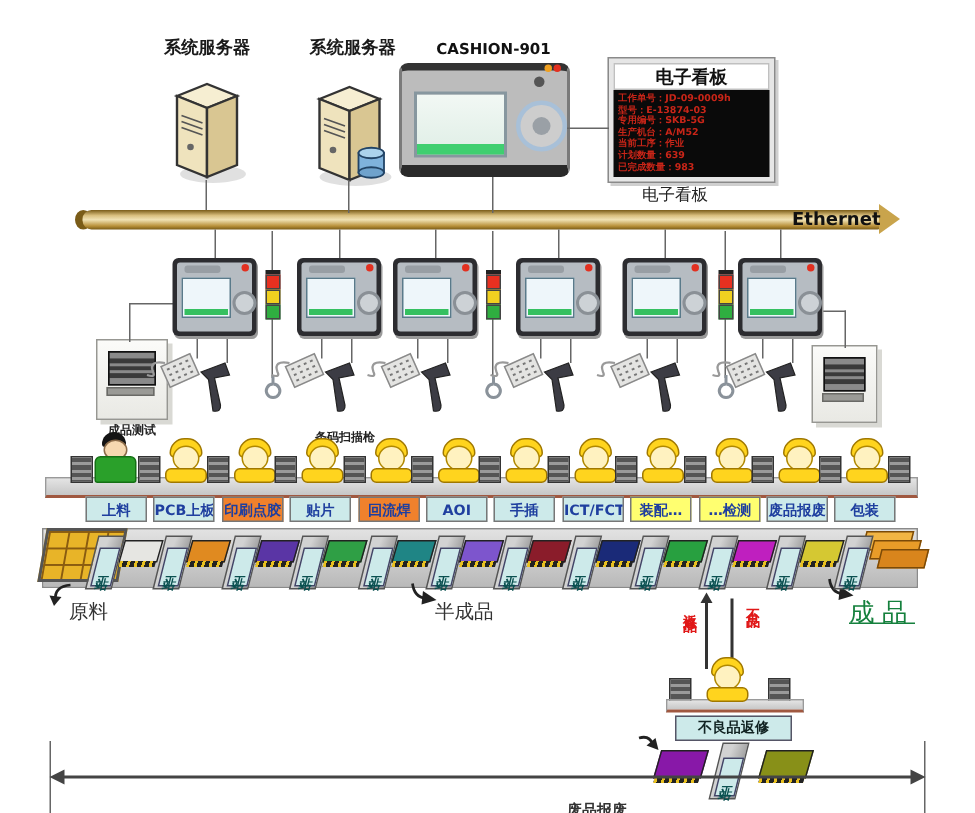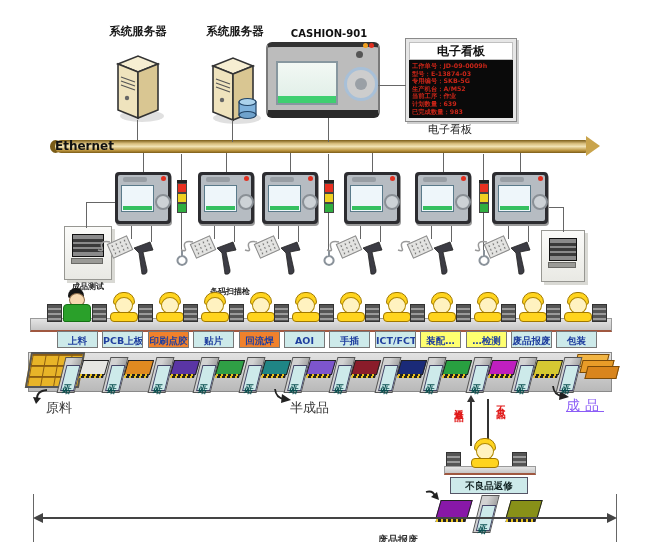--- a/index.html
+++ b/index.html
@@ -21,21 +21,21 @@
   .kanban-body{background:#0a0a0a;height:54px;padding:2px 3px;overflow:hidden;}
   .kanban-line{color:#c92518;font-size:6.3px;line-height:7.6px;white-space:nowrap;font-weight:bold;}
   .kanban-caption{position:absolute;left:428px;top:122px;font-size:11px;color:#222;}
 
   
   .ethernet{position:absolute;left:55px;top:140px;width:532px;height:13px;border-radius:6px 2px 2px 6px;
     background:linear-gradient(180deg,#7a5c18 0%,#d9bf7e 28%,#f0e2b4 50%,#b9913a 82%,#7a5c18 100%);}
   .eth-cap{position:absolute;left:50px;top:140px;width:11px;height:13px;border-radius:50%;background:#7a5c18;}
   .eth-arrow{position:absolute;left:586px;top:136px;width:0;height:0;
     border-top:10px solid transparent;border-bottom:10px solid transparent;border-left:14px solid #c9a44c;}
-  .eth-label{position:absolute;left:55px;top:140px;width:532px;height:13px;text-align:left;
+  .eth-label{position:absolute;left:55px;top:140px;width:532px;height:13px;text-align:right;
     font-size:12px;font-weight:bold;line-height:13px;color:#111;}
 
   
   .terminal{position:absolute;width:56px;height:52px;background:#2c2c30;border-radius:4px;
     box-shadow:1px 2px 0 #9a9a9a;}
   .terminal .body{position:absolute;left:3px;top:3px;right:3px;bottom:3px;background:#b6bcc2;border-radius:2px;}
   .terminal .slot{position:absolute;left:8px;top:5px;width:24px;height:5px;background:#989ea4;border-radius:2px;}
   .terminal .scr{position:absolute;left:6px;top:13px;width:31px;height:25px;background:#eef6fa;
     border:1px solid #5a7a8a;}
   .terminal .scr i{position:absolute;left:1px;right:1px;bottom:1px;height:4px;background:#35c060;}
@@ -97,21 +97,21 @@
   .board i{position:absolute;left:0;right:0;bottom:-4px;height:4px;
     background:repeating-linear-gradient(90deg,#e8c020 0 2px,#222 2px 5px);}
   .raw-tray{position:absolute;left:28px;top:352px;width:54px;height:36px;transform:skewX(-10deg);
     background-color:#e8b428;border:2px solid #555;box-sizing:border-box;
     background-image:linear-gradient(#8a5c10 1.5px,transparent 1.5px),linear-gradient(90deg,#8a5c10 1.5px,transparent 1.5px);
     background-size:13px 11px;}
   .fin{position:absolute;width:32px;height:13px;transform:skewX(-14deg);border:1px solid #7a4a08;box-sizing:border-box;}
 
   
   .flow-lbl{position:absolute;font-size:13px;color:#333;}
-  .fin-lbl{position:absolute;font-size:14px;color:#8b5cf6;letter-spacing:5px;text-decoration:underline;}
+  .fin-lbl{position:absolute;font-size:17px;color:#15803d;letter-spacing:5px;text-decoration:underline;}
   .vred{position:absolute;writing-mode:vertical-rl;text-orientation:upright;color:#e01818;
     font-size:9.5px;font-weight:bold;letter-spacing:2px;}
   .rework-tag{position:absolute;background:#cdeaea;border:1px solid #556;font-size:9.5px;font-weight:bold;
     color:#122;text-align:center;line-height:15px;height:17px;box-sizing:border-box;}
   .scrap-lbl{position:absolute;font-size:10px;color:#333;font-weight:bold;margin-top:46px;}
   .arr-line{position:absolute;width:1.5px;background:#333;}
   .tri{position:absolute;width:0;height:0;}
   .tri-up{border-left:4px solid transparent;border-right:4px solid transparent;border-bottom:7px solid #333;}
   .tri-down{border-left:4px solid transparent;border-right:4px solid transparent;border-top:7px solid #333;}
 

